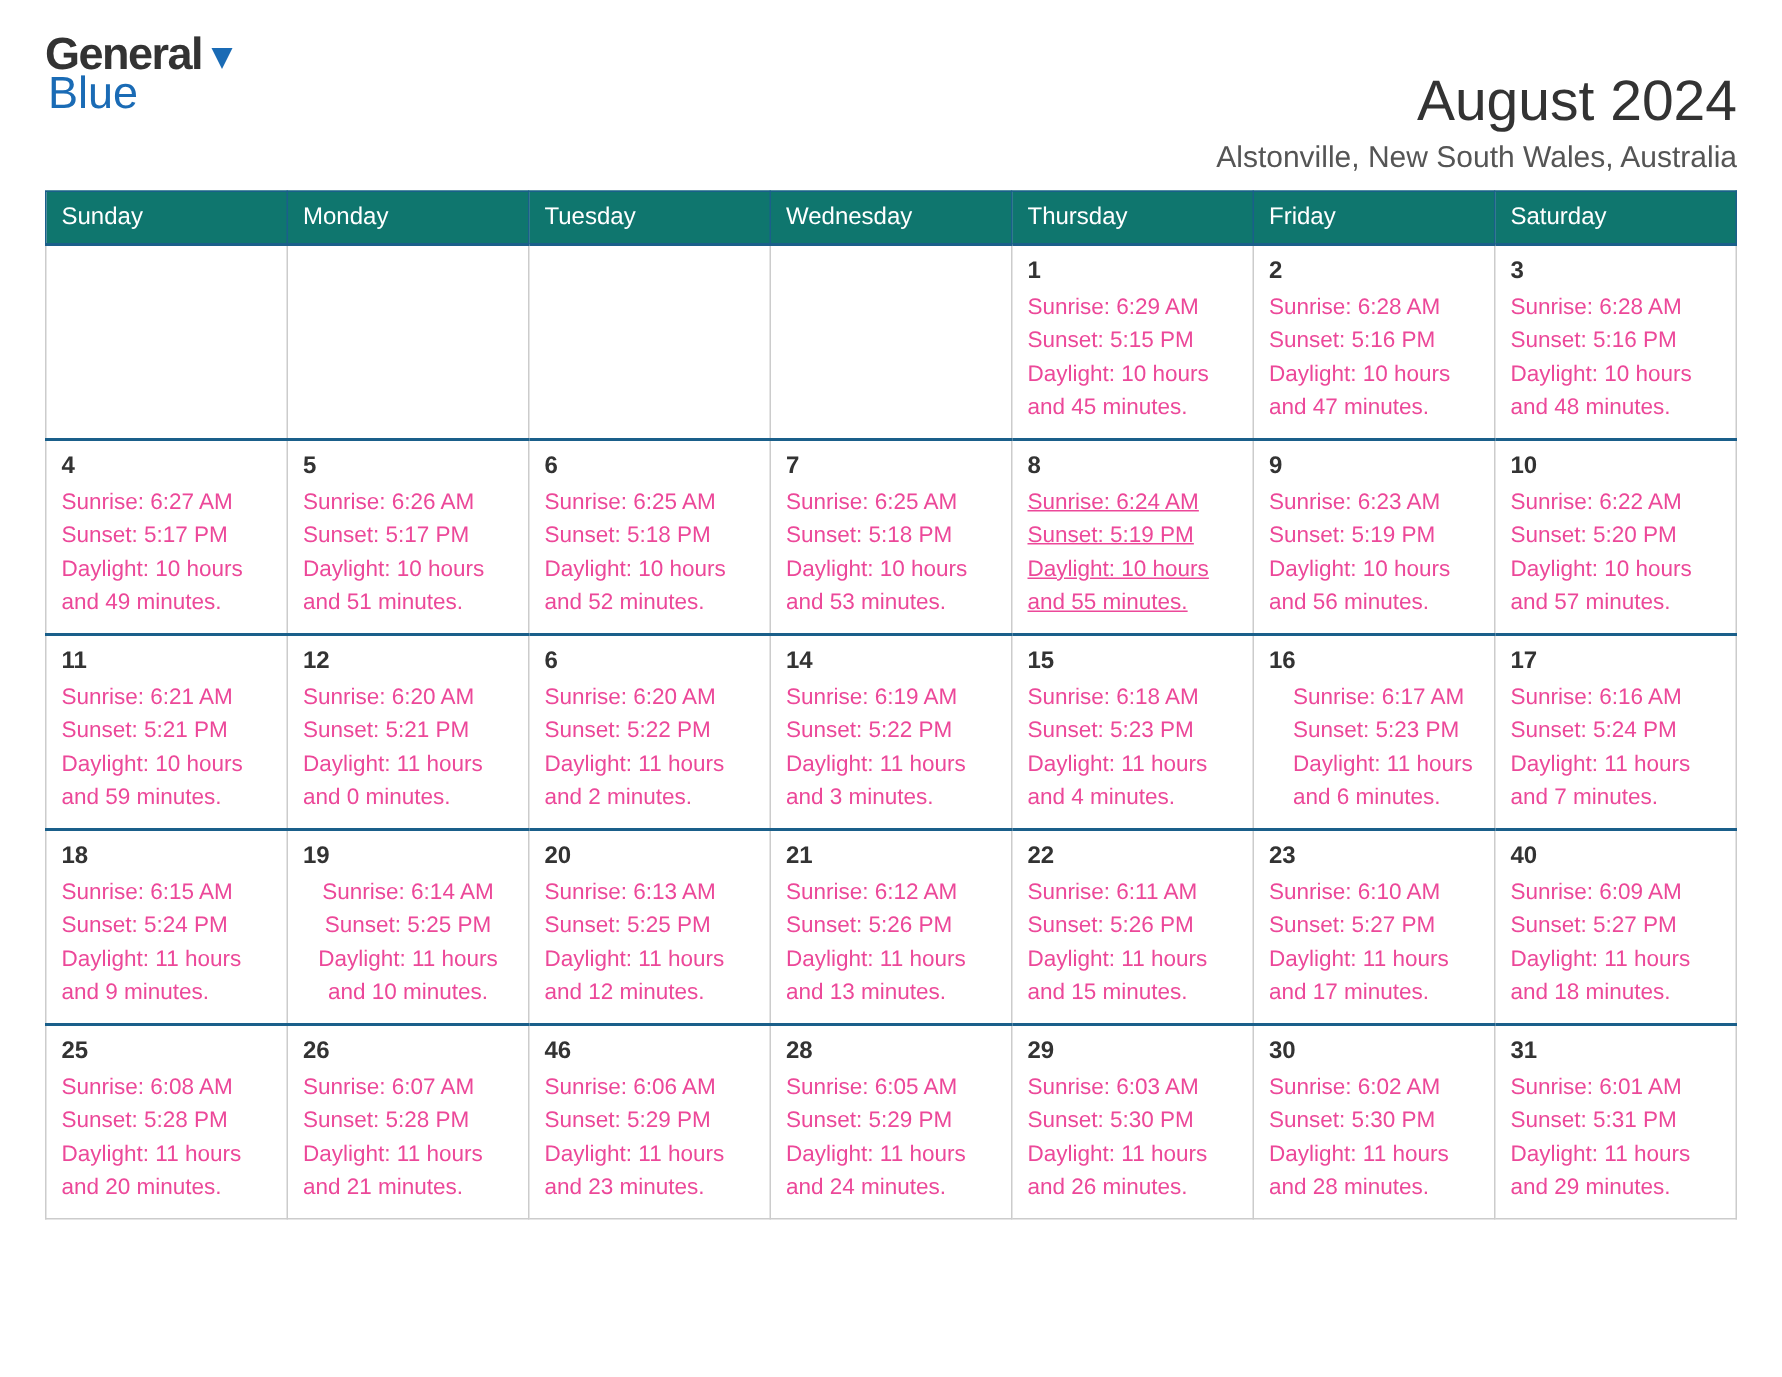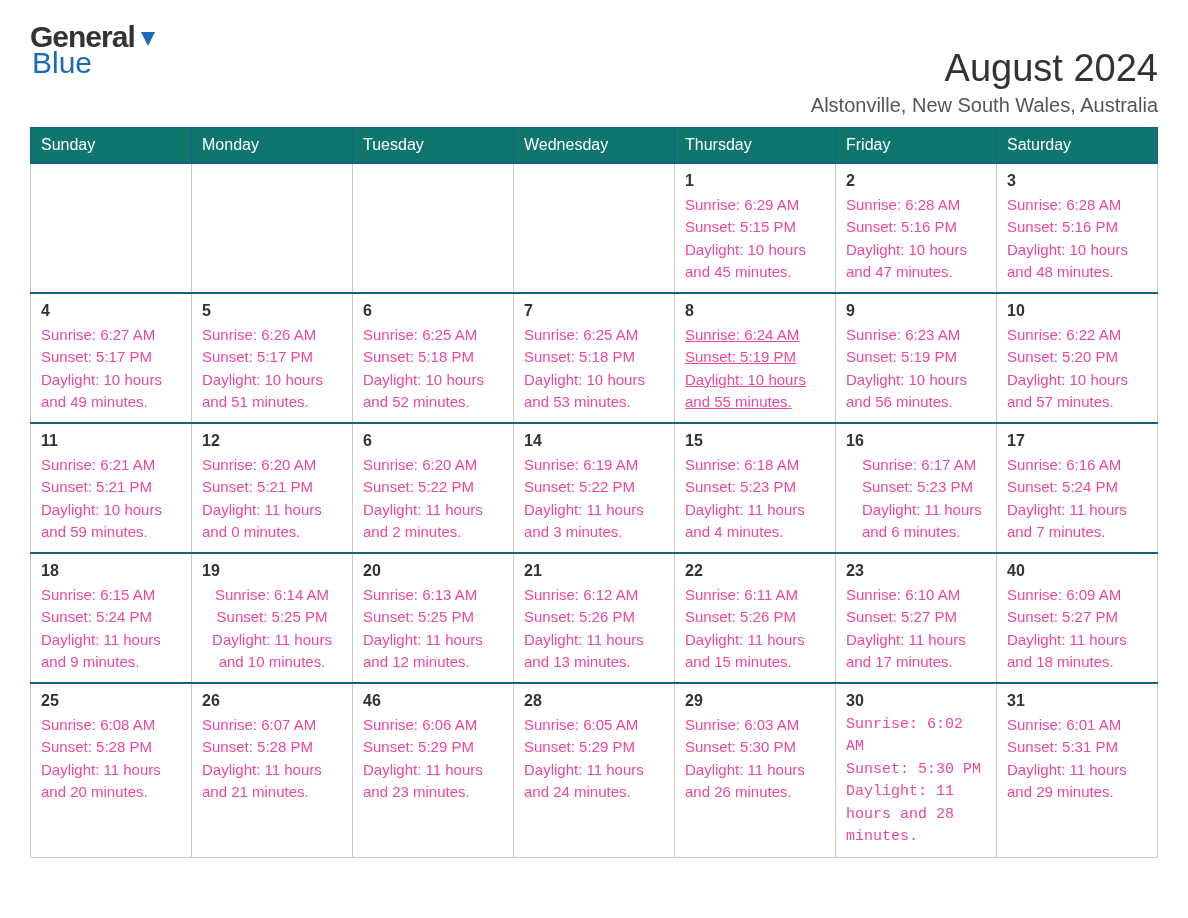--- a/index.html
+++ b/index.html
@@ -290,21 +290,21 @@
 Daylight: 11 hours and 24 minutes.</div>
         </td>
         <td>
           <div class="day-number">29</div>
           <div class="day-info" style="white-space: pre-line;">Sunrise: 6:03 AM
 Sunset: 5:30 PM
 Daylight: 11 hours and 26 minutes.</div>
         </td>
         <td>
           <div class="day-number">30</div>
-          <div class="day-info" style="white-space: pre-line; font-family: Liberation Mono, monospace;">Sunrise: 6:02 AM
+          <div class="day-info" style="white-space: pre-line;">Sunrise: 6:02 AM
 Sunset: 5:30 PM
 Daylight: 11 hours and 28 minutes.</div>
         </td>
         <td>
           <div class="day-number">31</div>
           <div class="day-info" style="white-space: pre-line;">Sunrise: 6:01 AM
 Sunset: 5:31 PM
 Daylight: 11 hours and 29 minutes.</div>
         </td>
       </tr>

